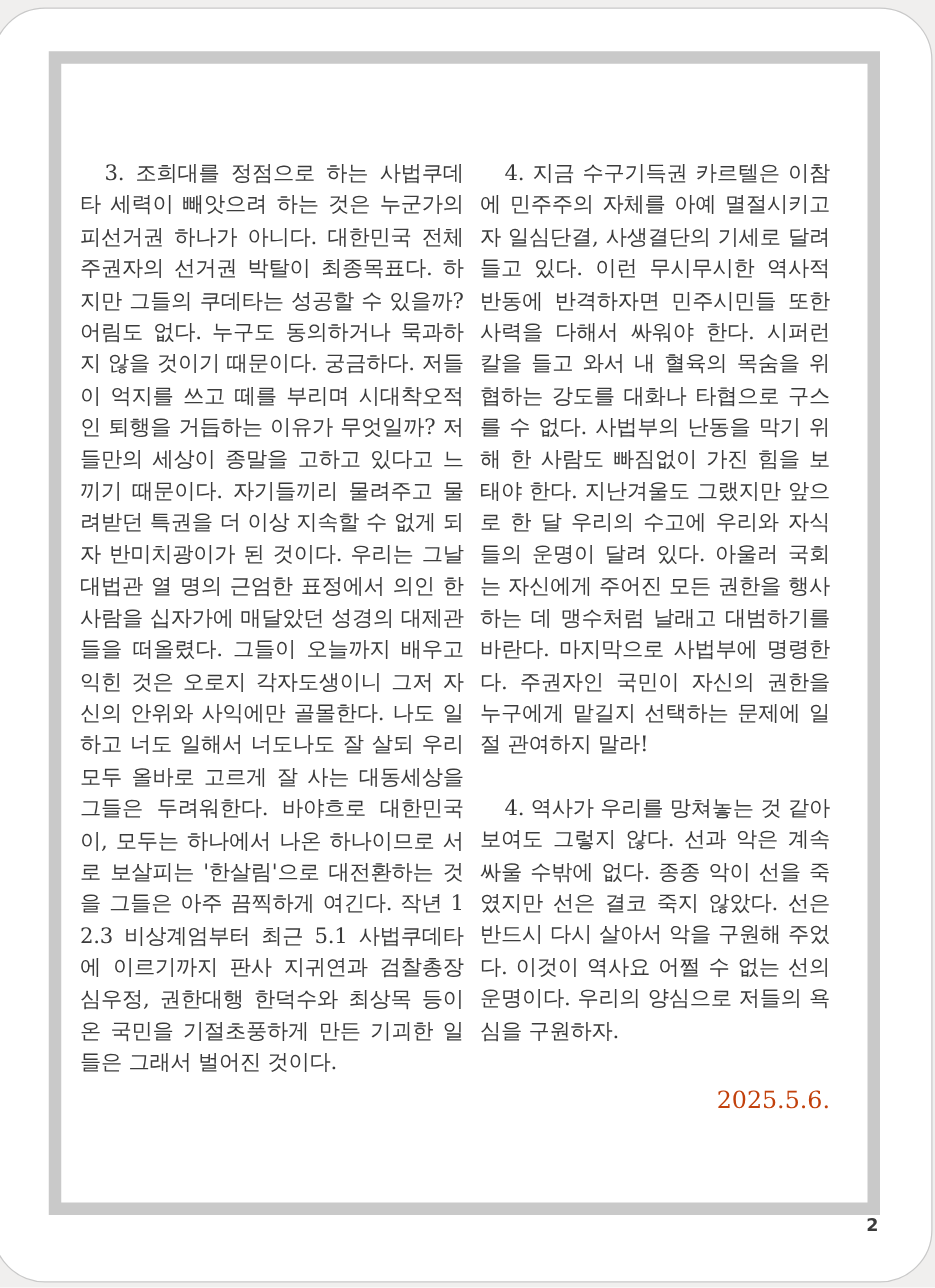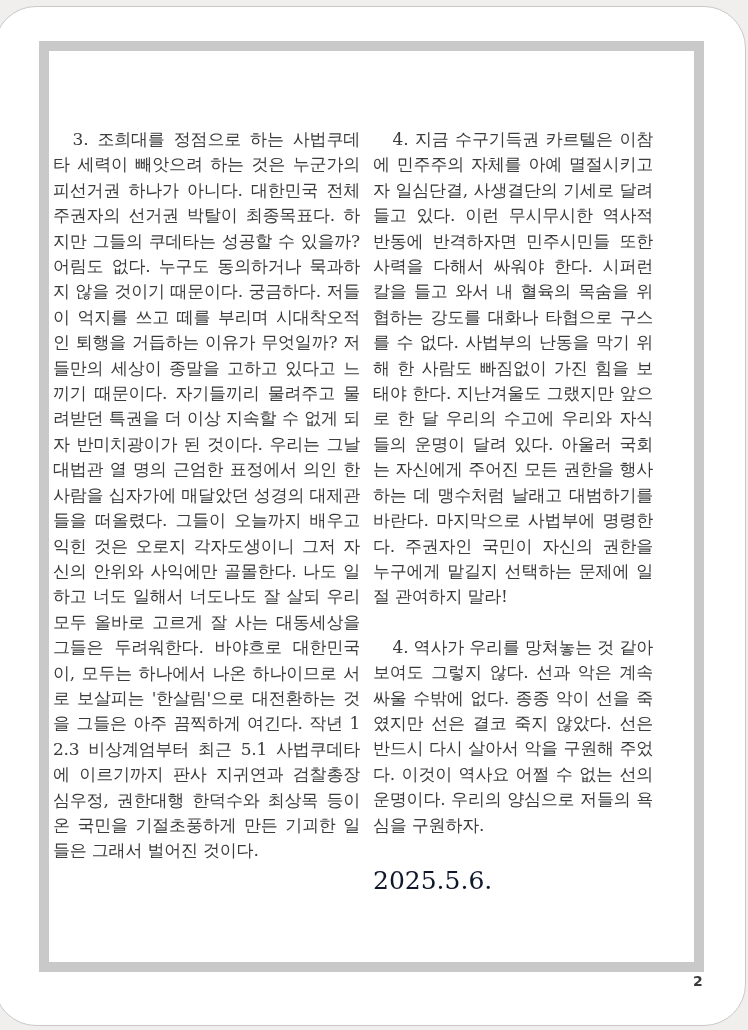--- a/index.html
+++ b/index.html
@@ -21,44 +21,44 @@
     border-radius: 42px;
   }
   .frame {
     position: absolute;
     left: 44px; top: 34px;
     width: 665px; height: 931px;
     border: 10px solid #c9c9c9;
   }
   .content {
     position: absolute;
-    left: 58px; top: 120px;
+    left: 69px; top: 120px;
     width: 600px;
     display: flex;
     gap: 13px;
   }
   .col { flex: 0 0 auto; }
   .col-left  { width: 307px; }
   .col-right { width: 280px; }
   .para {
     font-size: 17px;
     line-height: 25.4px;
     color: #3b3b3b;
     text-align: justify;
     word-break: break-all;
     text-indent: 1.15em;
     letter-spacing: -0.2px;
   }
   .para-gap { margin-top: 25px; }
   .dateline {
     margin-top: 30px;
-    font-size: 25px;
+    font-size: 19px;
     line-height: 25px;
-    color: #0f172a;
-    text-align: left;
+    color: #c2410c;
+    text-align: right;
   }
   .signature {
     margin-top: 5px;
     font-size: 20px;
     line-height: 26px;
     font-weight: bold;
     color: #3b3b3b;
     text-align: right;
     letter-spacing: 0.5px;
   }

